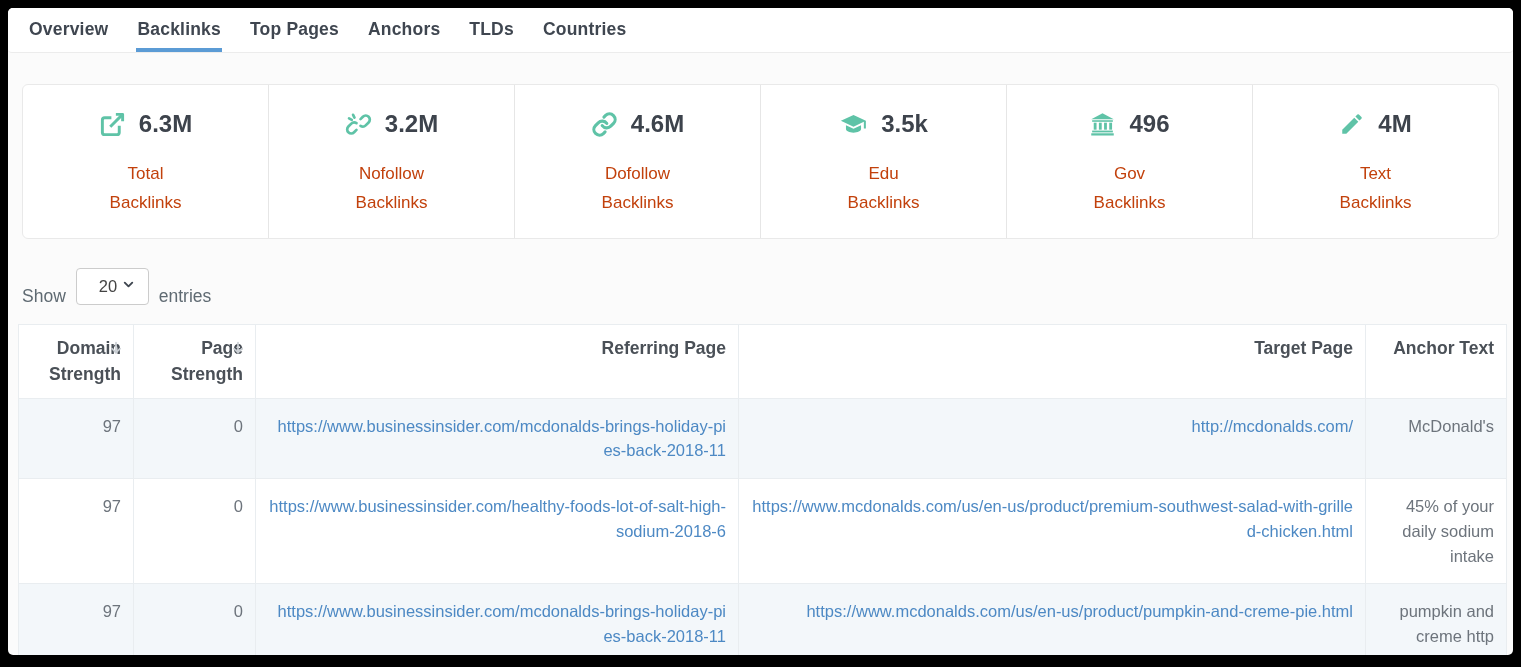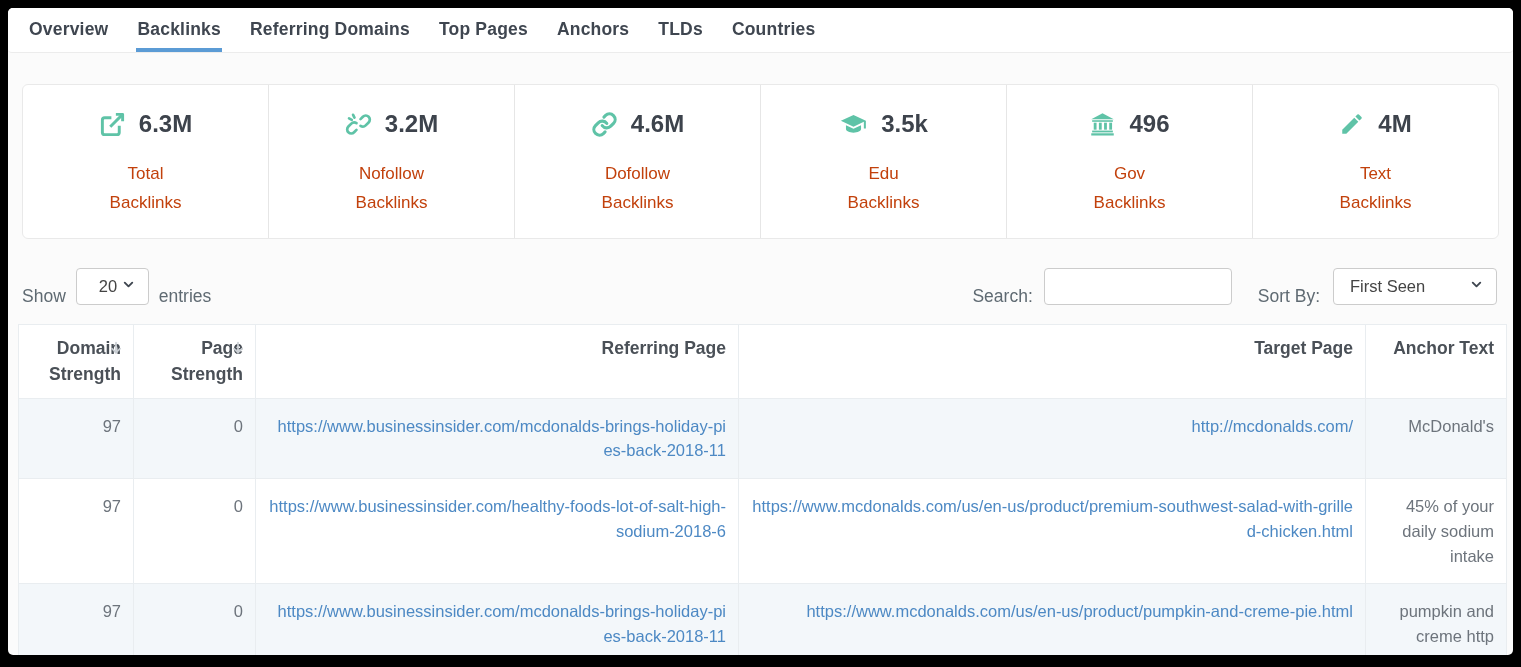--- a/index.html
+++ b/index.html
@@ -55,21 +55,20 @@
 </style>
 </head>
 <body>
 
 <div class="frame">
 <div class="screen">
 
   <div class="tabbar">
     <div class="tab">Overview</div>
     <div class="tab active">Backlinks</div>
-    <div class="tab">Referring Domains</div>
     <div class="tab">Top Pages</div>
     <div class="tab">Anchors</div>
     <div class="tab">TLDs</div>
     <div class="tab">Countries</div>
   </div>
 
   <div class="stats-card">
 
     <div class="stat">
       <div class="stat-top">
@@ -183,35 +182,20 @@
       <span class="ctl-label">Show</span>
       <div class="fake-select select-pagesize">
         <span>20</span>
         <span>
           <svg width="15" height="15" viewBox="0 0 24 24" fill="none" stroke="#3f4650" stroke-width="3" stroke-linecap="round" stroke-linejoin="round">
                 <polyline points="6 9 12 15 18 9"></polyline>
               </svg>
         </span>
       </div>
       <span class="ctl-label">entries</span>
-    </div>
-    <div class="ctl-right">
-      <span class="ctl-label">Search:</span>
-      <input class="search-input" type="text" placeholder="" style="">
-      <div class="sort-group">
-        <span class="ctl-label">Sort By:</span>
-        <div class="fake-select select-sort">
-          <span>First Seen</span>
-          <span>
-            <svg width="15" height="15" viewBox="0 0 24 24" fill="none" stroke="#3f4650" stroke-width="3" stroke-linecap="round" stroke-linejoin="round">
-                  <polyline points="6 9 12 15 18 9"></polyline>
-                </svg>
-          </span>
-        </div>
-      </div>
     </div>
   </div>
 
   <div class="table-wrap">
     <table>
       <colgroup>
         <col class="c-ds">
             <col class="c-ps">
             <col class="c-rp">
             <col class="c-tp">

